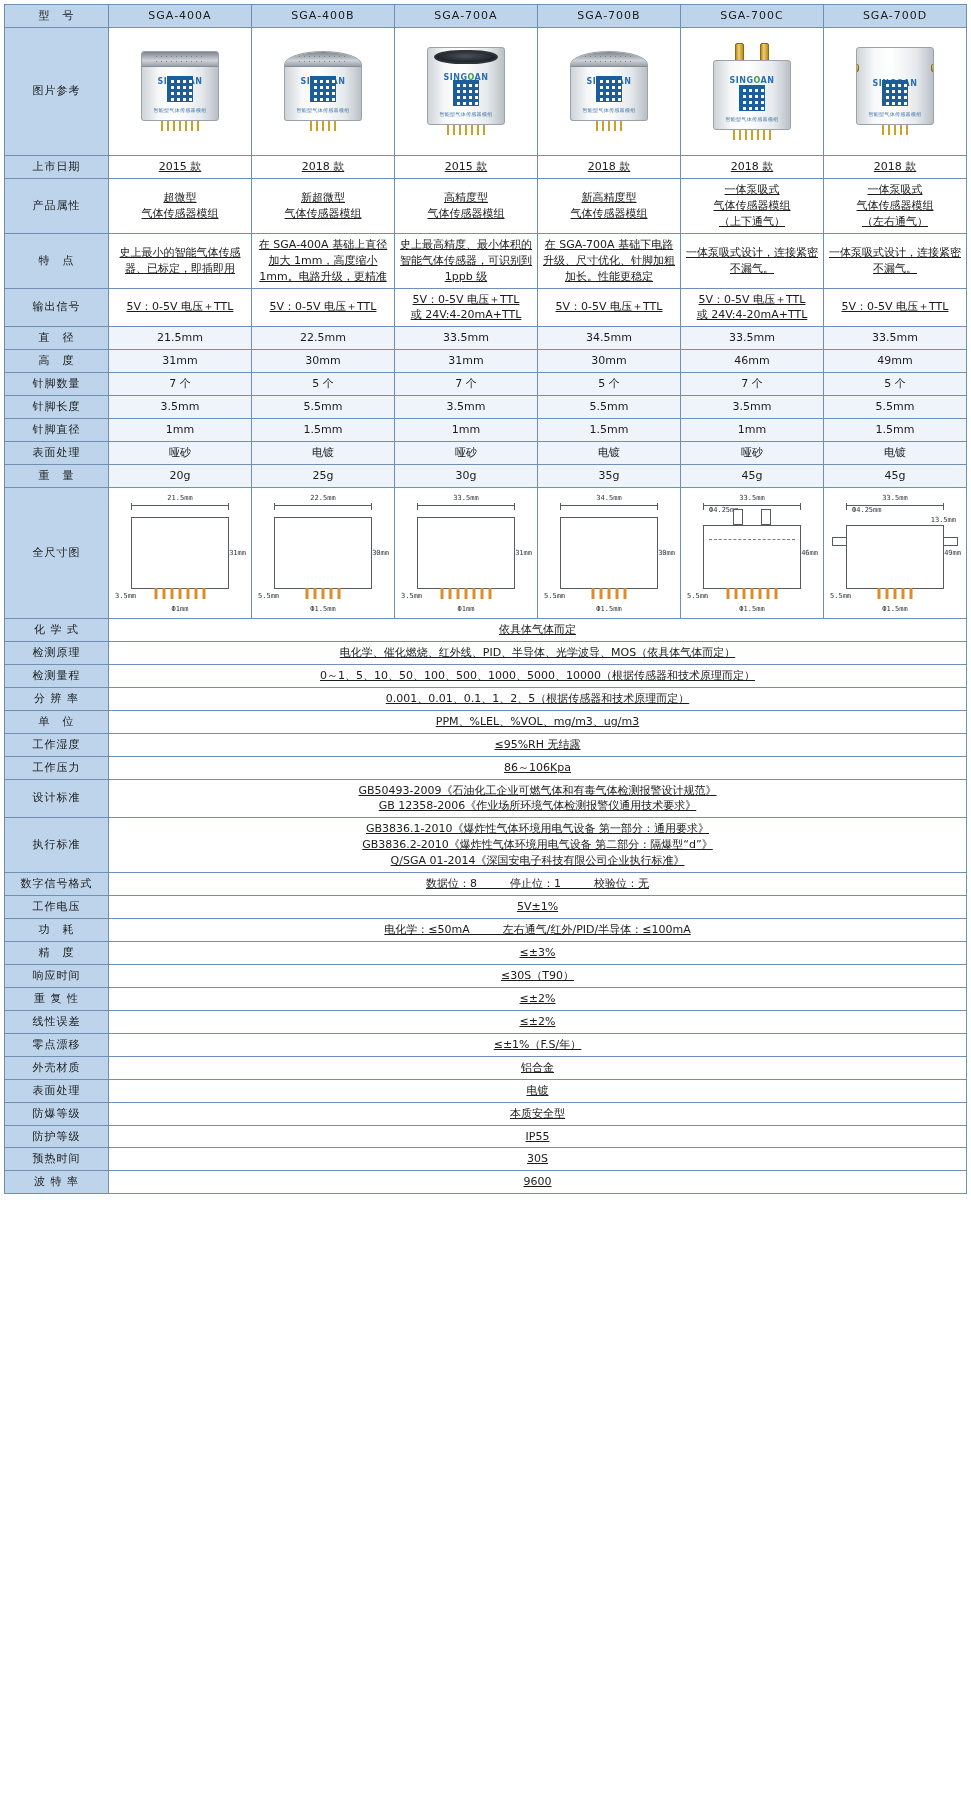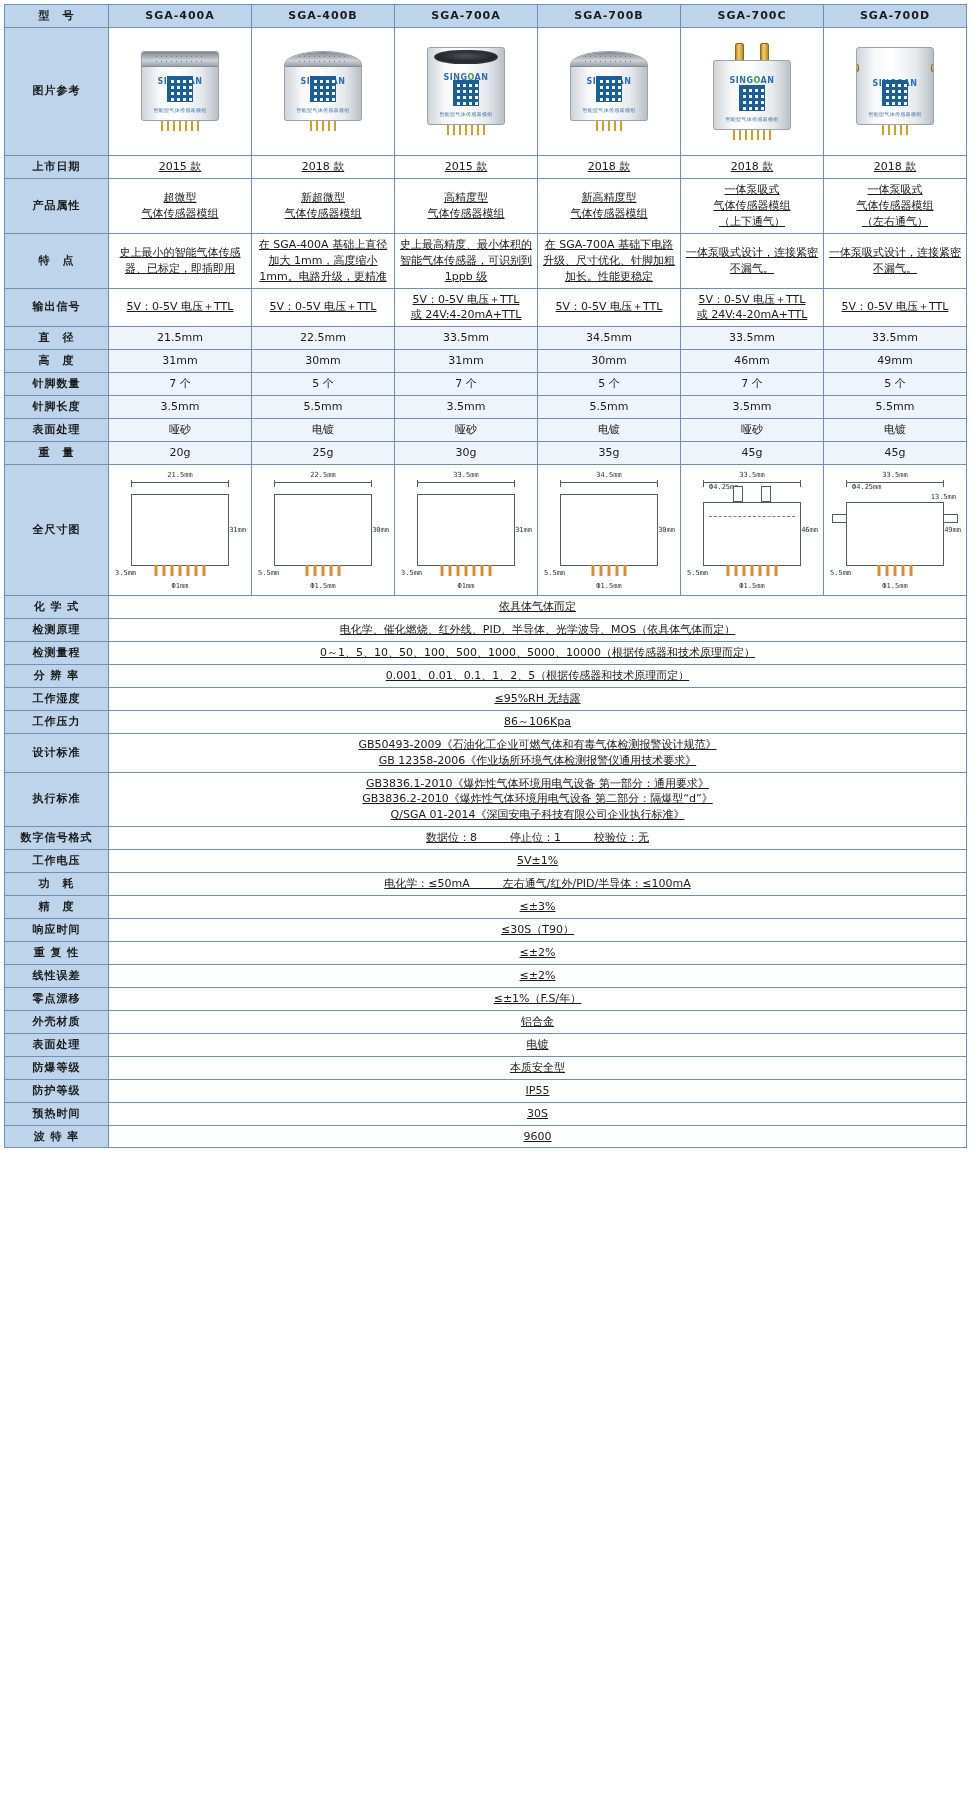--- a/index.html
+++ b/index.html
@@ -26,21 +26,21 @@
     font-size: 11px;
     color: #1b1b1b;
     padding: 3px 4px;
     line-height: 1.45;
   }
   col.lbl { width: 104px; }
   col.c { width: 143px; }
 
   .rowlabel {
     background: #bdd4ea;
-    font-weight: bold;
+    font-weight: normal;
     font-size: 12px;
     letter-spacing: 1px;
     color: #0d0d0d;
   }
   .cell { background: #ffffff; text-decoration: underline; }
   .cellalt { background: #eef4fa; }
   .left { text-align: left; padding-left: 8px; }
   .small { font-size: 10px; }
   .tall { height: 128px; }
 
@@ -442,20 +442,29 @@
       <tr>
         <td class="rowlabel">针脚长度</td>
         <td class="cellalt">3.5mm</td>
         <td class="cellalt">5.5mm</td>
         <td class="cellalt">3.5mm</td>
         <td class="cellalt">5.5mm</td>
         <td class="cellalt">3.5mm</td>
         <td class="cellalt">5.5mm</td>
       </tr>
 
+      <tr>
+        <td class="rowlabel">针脚直径</td>
+        <td class="cellalt">1mm</td>
+        <td class="cellalt">1.5mm</td>
+        <td class="cellalt">1mm</td>
+        <td class="cellalt">1.5mm</td>
+        <td class="cellalt">1mm</td>
+        <td class="cellalt">1.5mm</td>
+      </tr>
 
       <tr>
         <td class="rowlabel">表面处理</td>
         <td class="cellalt">哑砂</td>
         <td class="cellalt">电镀</td>
         <td class="cellalt">哑砂</td>
         <td class="cellalt">电镀</td>
         <td class="cellalt">哑砂</td>
         <td class="cellalt">电镀</td>
       </tr>
@@ -606,20 +615,24 @@
       </tr>
       <tr>
         <td class="rowlabel">检测量程</td>
         <td class="cell left multi" colspan="6">0～1、5、10、50、100、500、1000、5000、10000（根据传感器和技术原理而定）</td>
       </tr>
       <tr>
         <td class="rowlabel">分 辨 率</td>
         <td class="cell left multi" colspan="6">0.001、0.01、0.1、1、2、5（根据传感器和技术原理而定）</td>
       </tr>
       <tr>
+        <td class="rowlabel">单　位</td>
+        <td class="cell left multi" colspan="6">PPM、%LEL、%VOL、mg/m3、ug/m3</td>
+      </tr>
+      <tr>
         <td class="rowlabel">工作湿度</td>
         <td class="cell left multi" colspan="6">≤95%RH 无结露</td>
       </tr>
       <tr>
         <td class="rowlabel">工作压力</td>
         <td class="cell left multi" colspan="6">86～106Kpa</td>
       </tr>
       <tr>
         <td class="rowlabel">设计标准</td>
         <td class="cell left multi small" colspan="6">GB50493-2009《石油化工企业可燃气体和有毒气体检测报警设计规范》

